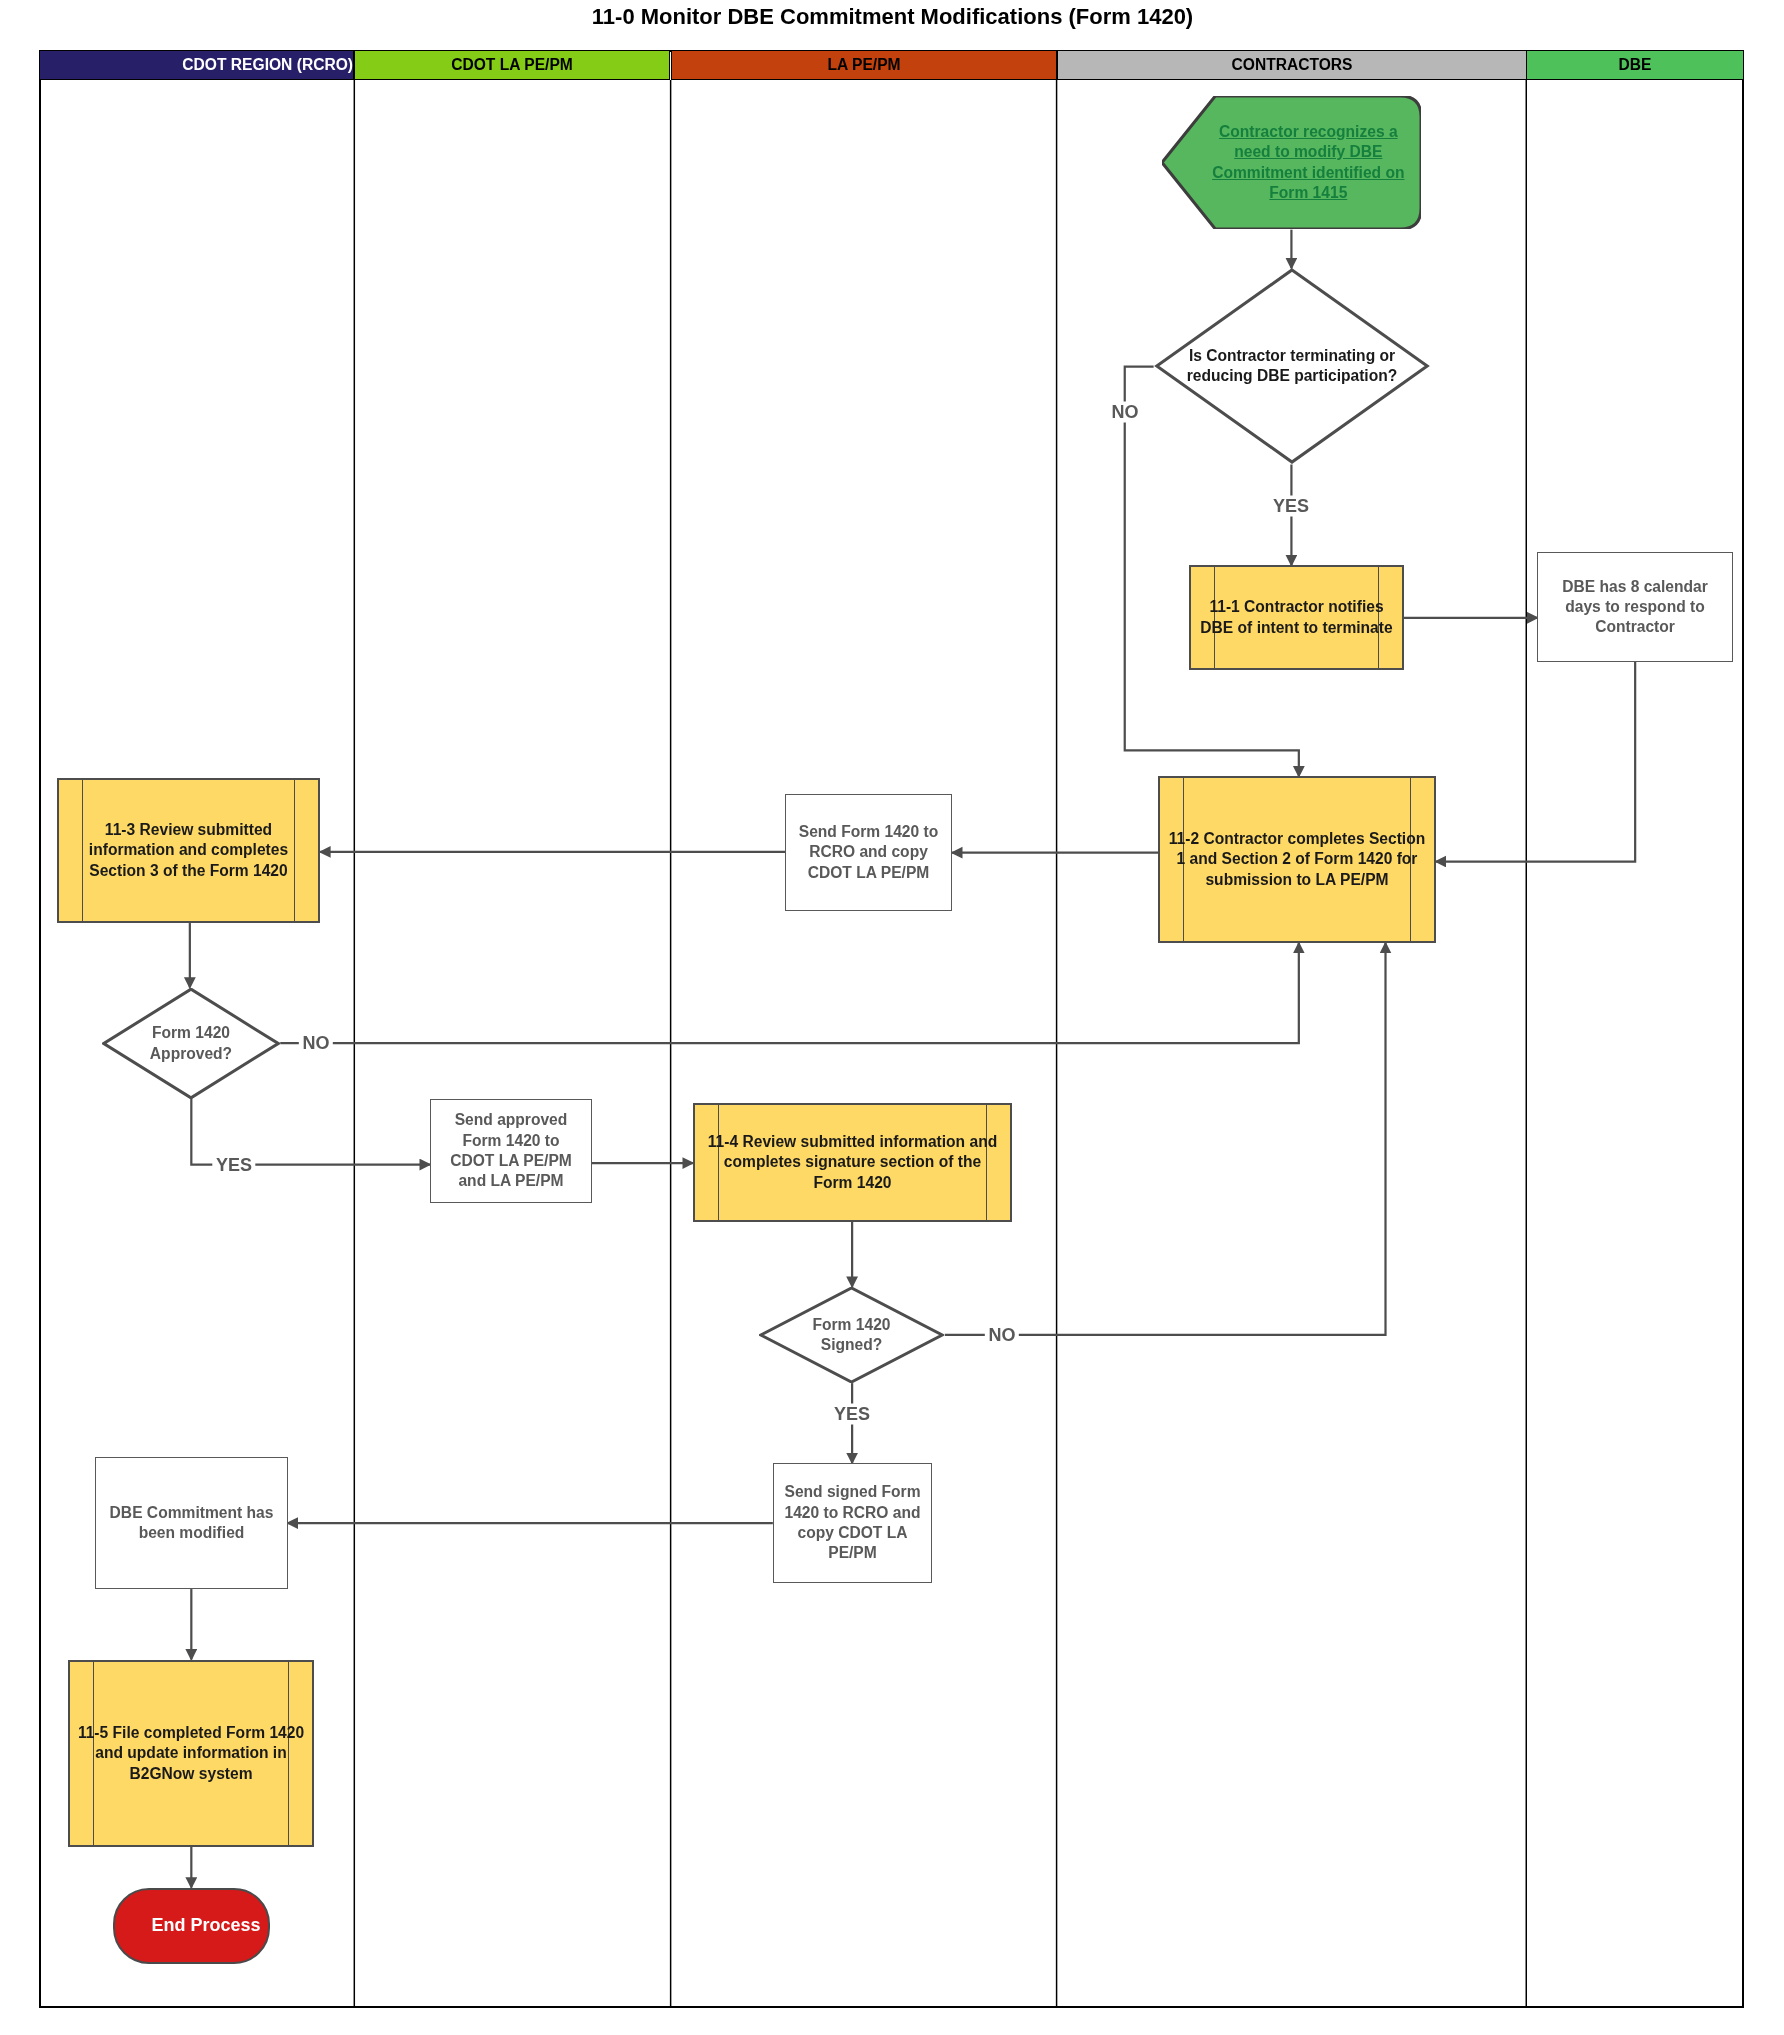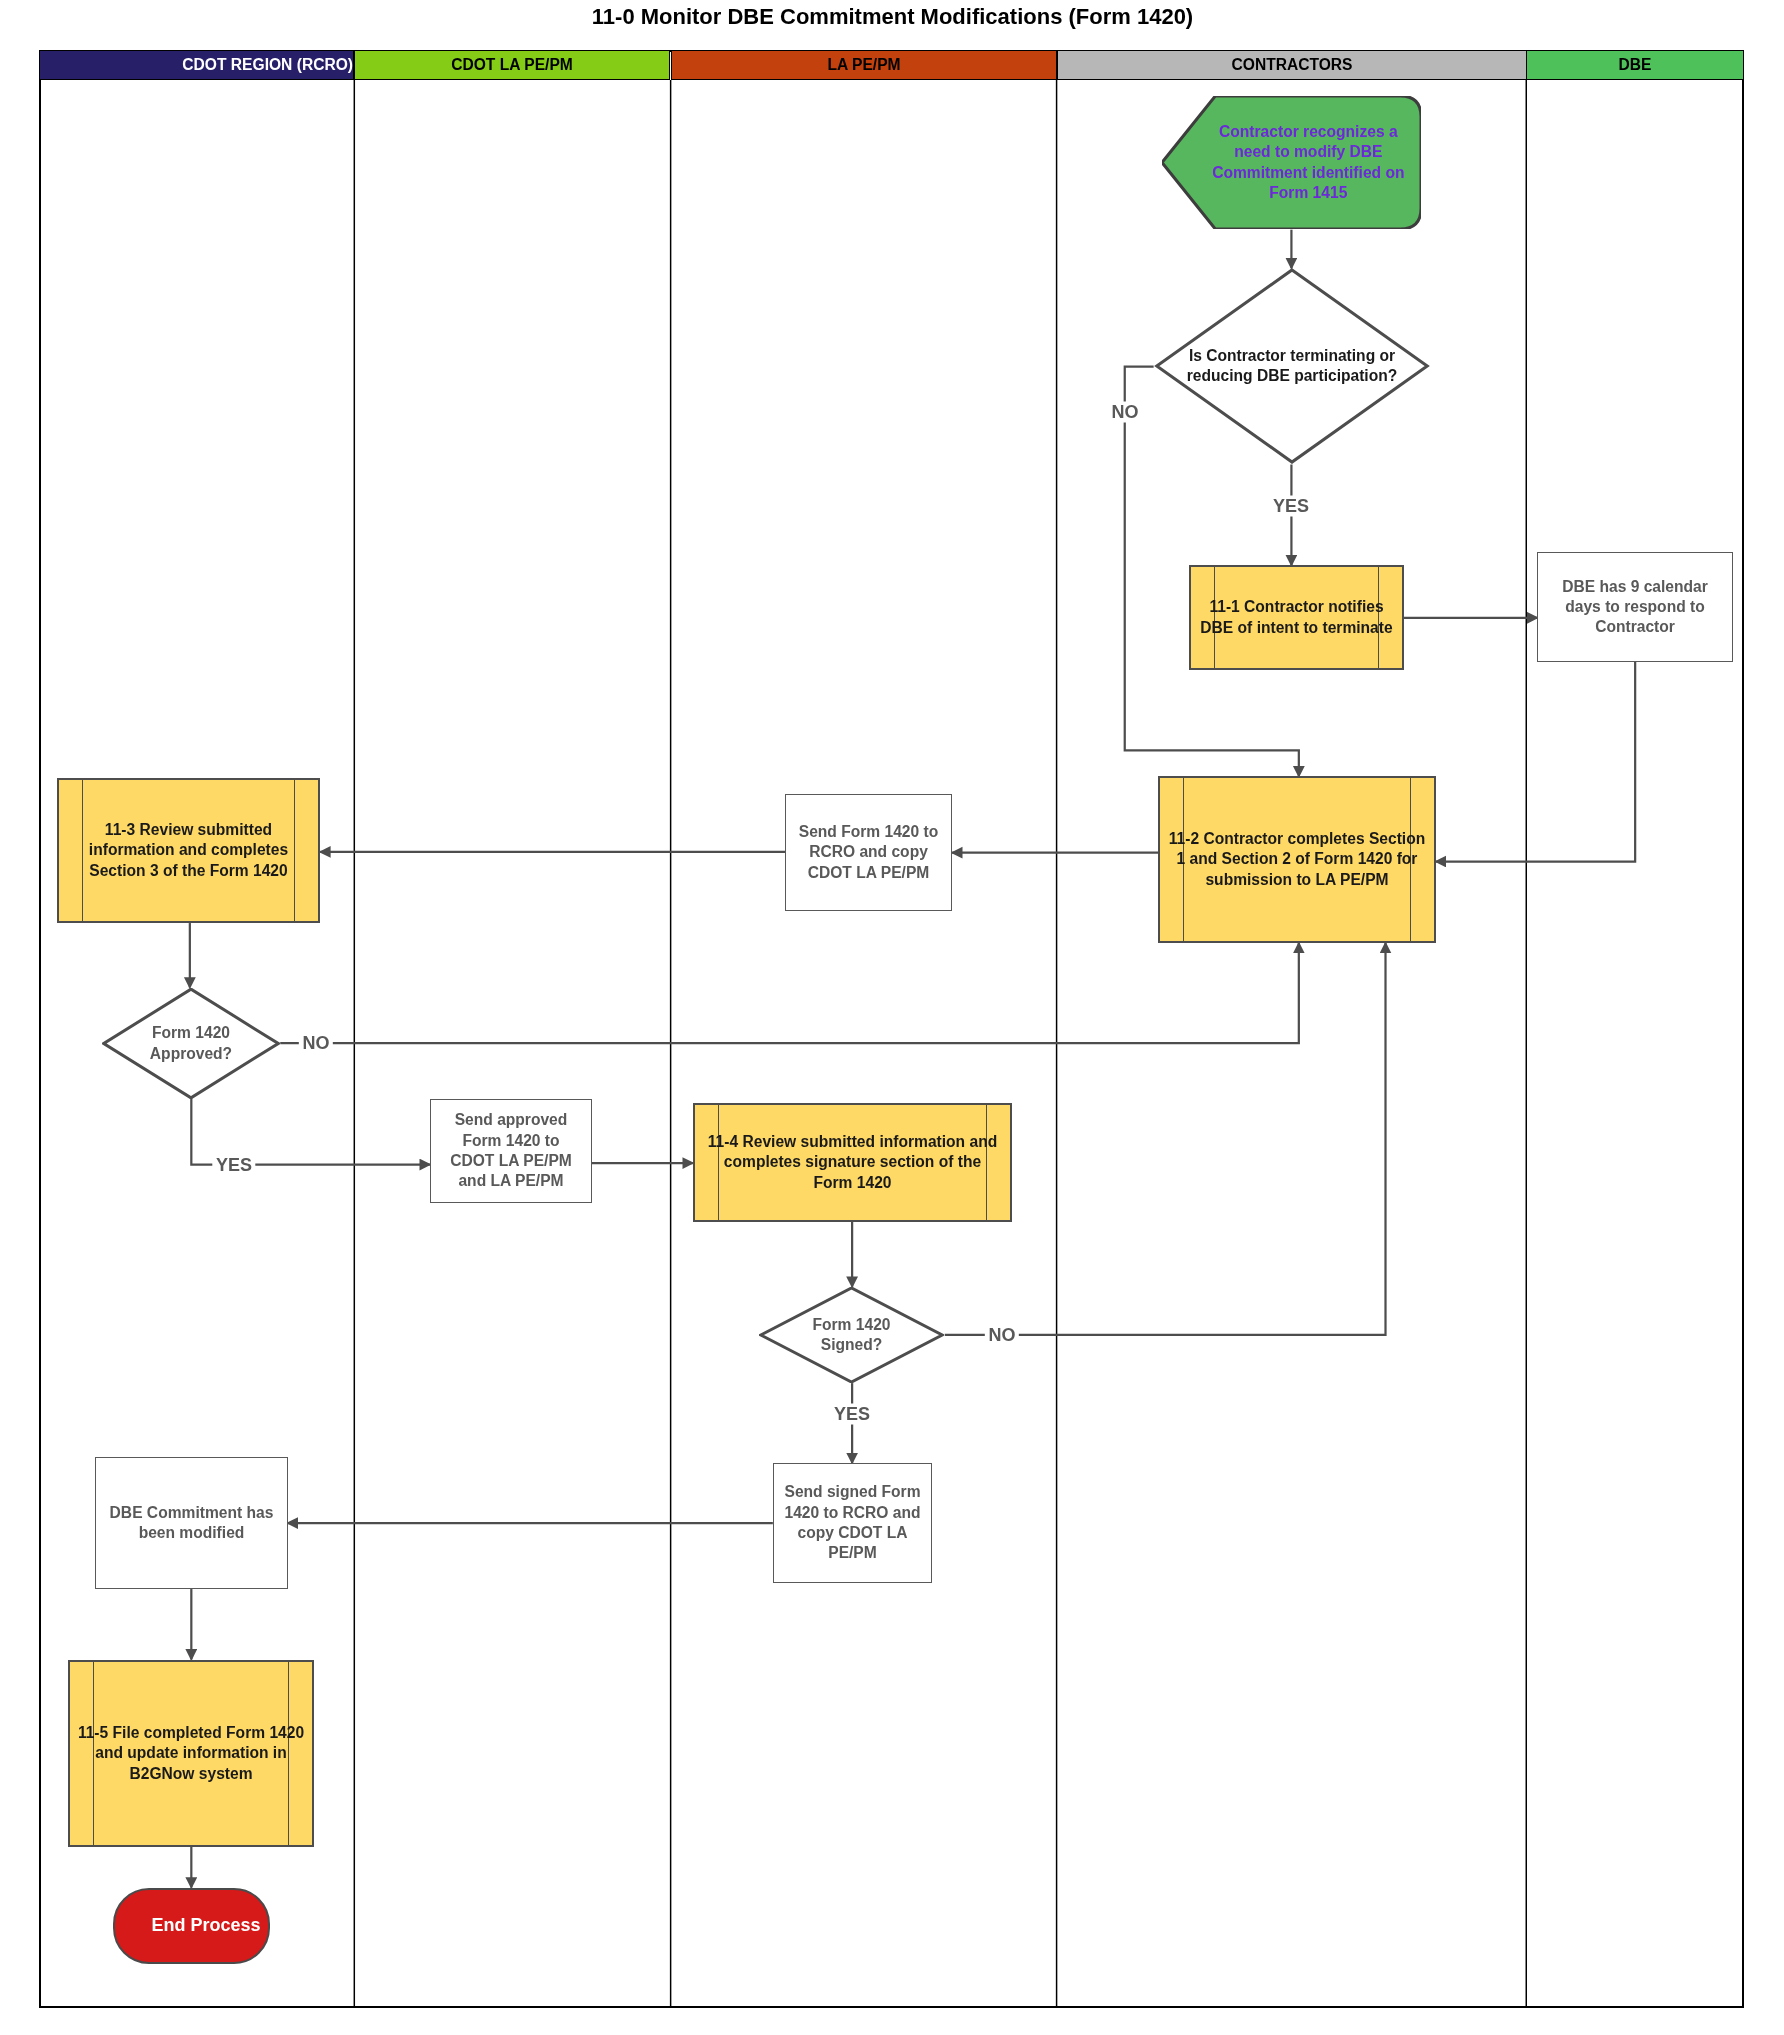--- a/index.html
+++ b/index.html
@@ -104,37 +104,37 @@
       <path d="M1043 2056 L388 2056" marker-end="url(#arr)"></path>
       <path d="M258 2145 L258 2240" marker-end="url(#arr)"></path>
       <path d="M258 2493 L258 2548" marker-end="url(#arr)"></path>
     </g>
   </svg>
 
   <div class="node startshape" style="left:1162px;top:96px;width:259px;height:133px;">
     <svg class="shape-svg" viewBox="0 0 350 180" preserveAspectRatio="none">
       <path d="M0,90 L72,0 L322,0 Q350,0 350,28 L350,152 Q350,180 322,180 L72,180 Z"></path>
     </svg>
-    <div class="txt" style="color:#6d28d9;padding-left:41px;">Contractor recognizes a need to modify DBE Commitment identified on Form 1415</div>
+    <div class="txt" style="color:#15803d;padding-left:41px;text-decoration:underline;">Contractor recognizes a need to modify DBE Commitment identified on Form 1415</div>
   </div>
 
   <div class="node decision" style="left:1154px;top:268px;width:276px;height:196px;">
     <svg class="shape-svg" viewBox="0 0 100 100" preserveAspectRatio="none">
       <polygon points="50,1 99,50 50,99 1,50"></polygon>
     </svg>
     <div class="txt black" style="max-width:222px;">Is Contractor terminating or reducing DBE participation?</div>
   </div>
 
   <div class="node proc" style="left:1189px;top:565px;width:215px;height:105px;">
     <span class="bars"></span>
     <div class="txt black">11-1 Contractor notifies DBE of intent to terminate</div>
   </div>
 
   <div class="node rect" style="left:1537px;top:552px;width:196px;height:110px;">
-    <div class="txt gray">DBE has 9 calendar days to respond to Contractor</div>
+    <div class="txt gray">DBE has 8 calendar days to respond to Contractor</div>
   </div>
 
   <div class="node proc" style="left:1158px;top:776px;width:278px;height:167px;">
     <span class="bars"></span>
     <div class="txt black">11-2 Contractor completes Section 1 and Section 2 of Form 1420 for submission to LA PE/PM</div>
   </div>
 
   <div class="node rect" style="left:785px;top:794px;width:167px;height:117px;">
     <div class="txt gray">Send Form 1420 to RCRO and copy CDOT LA PE/PM</div>
   </div>

